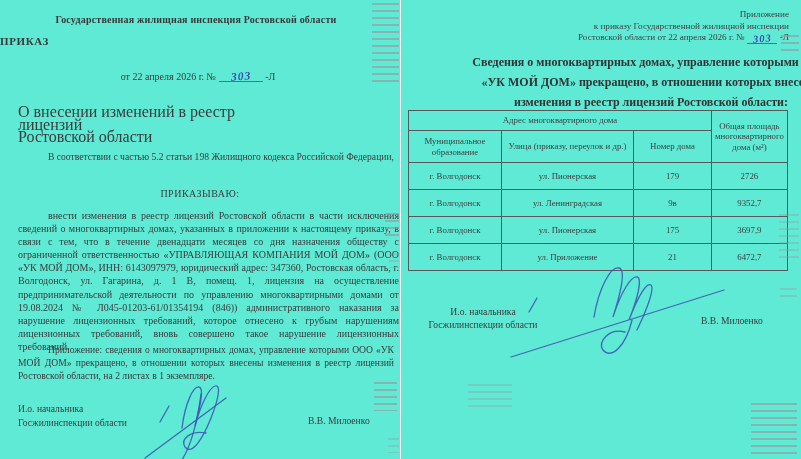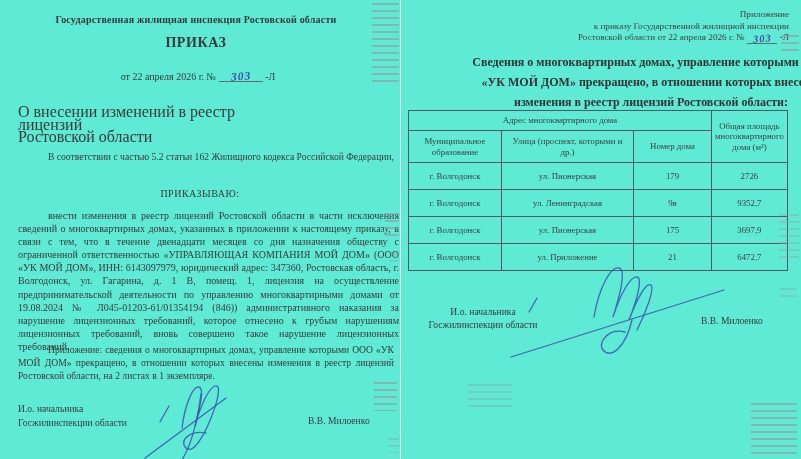--- a/index.html
+++ b/index.html
@@ -10,22 +10,22 @@
     font-family:"Liberation Serif","DejaVu Serif",serif;
     color:#3a3a3c;
   }
   .page { position:absolute; top:0; height:459px; background:#5eead4; }
   #page-left  { left:0;   width:400px; }
   #page-right { left:401px; width:400px; }
 
   
   .org-header { position:absolute; top:14px; left:0; right:8px; text-align:center;
                 font-weight:bold; font-size:10px; color:#38383b; letter-spacing:.2px; }
-  .doc-type   { position:absolute; top:35px; left:0; right:8px; text-align:center;
-                font-weight:bold; font-size:14px; color:#38383b; letter-spacing:.6px; }
+  .doc-type   { position:absolute; top:35px; left:0; right:8px; 
+                font-weight:bold; font-size:11px; color:#38383b; letter-spacing:.6px; }
   .date-line  { position:absolute; top:70px; left:0; right:4px; text-align:center; font-size:10px; }
   .num-blank  { display:inline-block; min-width:44px; border-bottom:1px solid #6a6a6e;
                 text-align:center; line-height:10px; vertical-align:bottom; }
   .handwritten{ font-style:italic; font-weight:bold; font-size:11.5px; color:#3b4fae;
                 display:inline-block; transform:rotate(-4deg) translateY(1px); letter-spacing:1px; }
   .subject    { position:absolute; top:106px; left:18px; width:230px; font-size:16px; line-height:12.5px; }
   .intro      { position:absolute; top:150px; left:18px; width:380px; font-size:9.6px;
                 line-height:13px; text-align:justify; text-indent:30px; }
   .resolution { position:absolute; top:188px; left:0; right:0; text-align:center; font-size:10px; letter-spacing:.5px; }
   .body-par   { position:absolute; top:209px; left:18px; width:381px; font-size:10px;
@@ -75,21 +75,21 @@
       <span>от 22 апреля 2026 г. №</span>
       <span class="num-blank"><span class="handwritten">303</span></span>
       <span>-Л</span>
     </div>
 
     <div class="subject">
       <span>О внесении изменений в реестр лицензий</span><br>
       <span>Ростовской области</span>
     </div>
 
-    <div class="intro">В соответствии с частью 5.2 статьи 162 Жилищного кодекса Российской Федерации,</div>
+    <div class="intro">В соответствии с частью 5.2 статьи 198 Жилищного кодекса Российской Федерации,</div>
     <div class="resolution">ПРИКАЗЫВАЮ:</div>
     <div class="body-par">внести изменения в реестр лицензий Ростовской области в части исключения сведений о многоквартирных домах, указанных в приложении к настоящему приказу, в связи с тем, что в течение двенадцати месяцев со дня назначения обществу с ограниченной ответственностью «УПРАВЛЯЮЩАЯ КОМПАНИЯ МОЙ ДОМ» (ООО «УК МОЙ ДОМ», ИНН: 6143097979, юридический адрес: 347360, Ростовская область, г. Волгодонск, ул. Гагарина, д. 1 В, помещ. 1, лицензия на осуществление предпринимательской деятельности по управлению многоквартирными домами от 19.08.2024 № Л045-01203-61/01354194 (846)) административного наказания за нарушение лицензионных требований, которое отнесено к грубым нарушениям лицензионных требований, вновь совершено такое нарушение лицензионных требований.</div>
     <div class="appendix-note">Приложение: сведения о многоквартирных домах, управление которыми ООО «УК МОЙ ДОМ» прекращено, в отношении которых внесены изменения в реестр лицензий Ростовской области, на 2 листах в 1 экземпляре.</div>
 
     <div class="sig-position-l">
       <span>И.о. начальника</span><br>
       <span>Госжилинспекции области</span>
     </div>
     <div class="sig-name-l">В.В. Милоенко</div>
 
@@ -128,21 +128,21 @@
           <col class="c3">
           <col class="c4">
         </colgroup>
       <tbody>
           <tr class="hrow1">
         <th colspan="3">Адрес многоквартирного дома</th>
         <th rowspan="2">Общая площадь многоквартирного дома (м²)</th>
       </tr>
       <tr class="hrow2">
         <th>Муниципальное образование</th>
-        <th>Улица (проспект, которыми и др.)</th>
+        <th>Улица (приказу, переулок и др.)</th>
         <th>Номер дома</th>
       </tr>
       <tr class="drow">
         <td>г. Волгодонск</td>
         <td>ул. Пионерская</td>
         <td>179</td>
         <td>2726</td>
       </tr>
       <tr class="drow">
         <td>г. Волгодонск</td>

